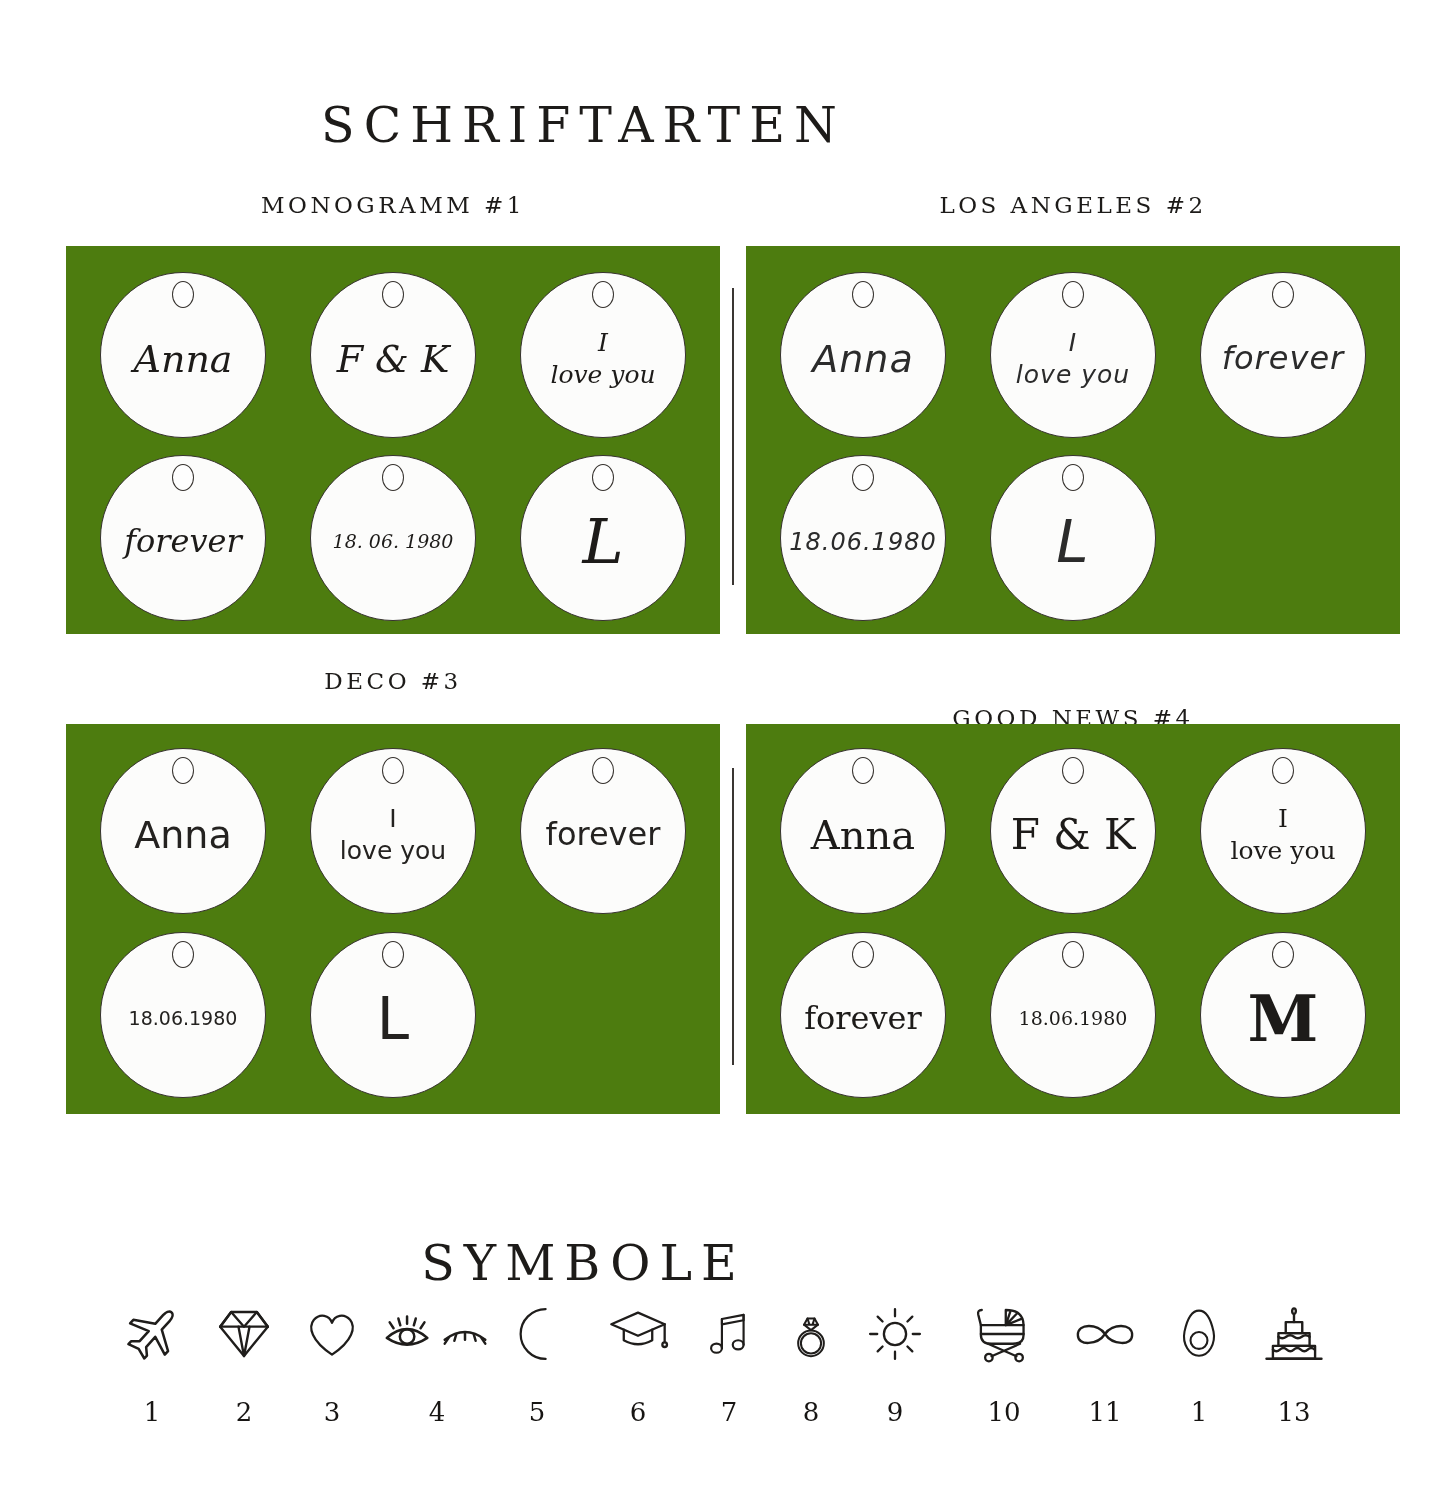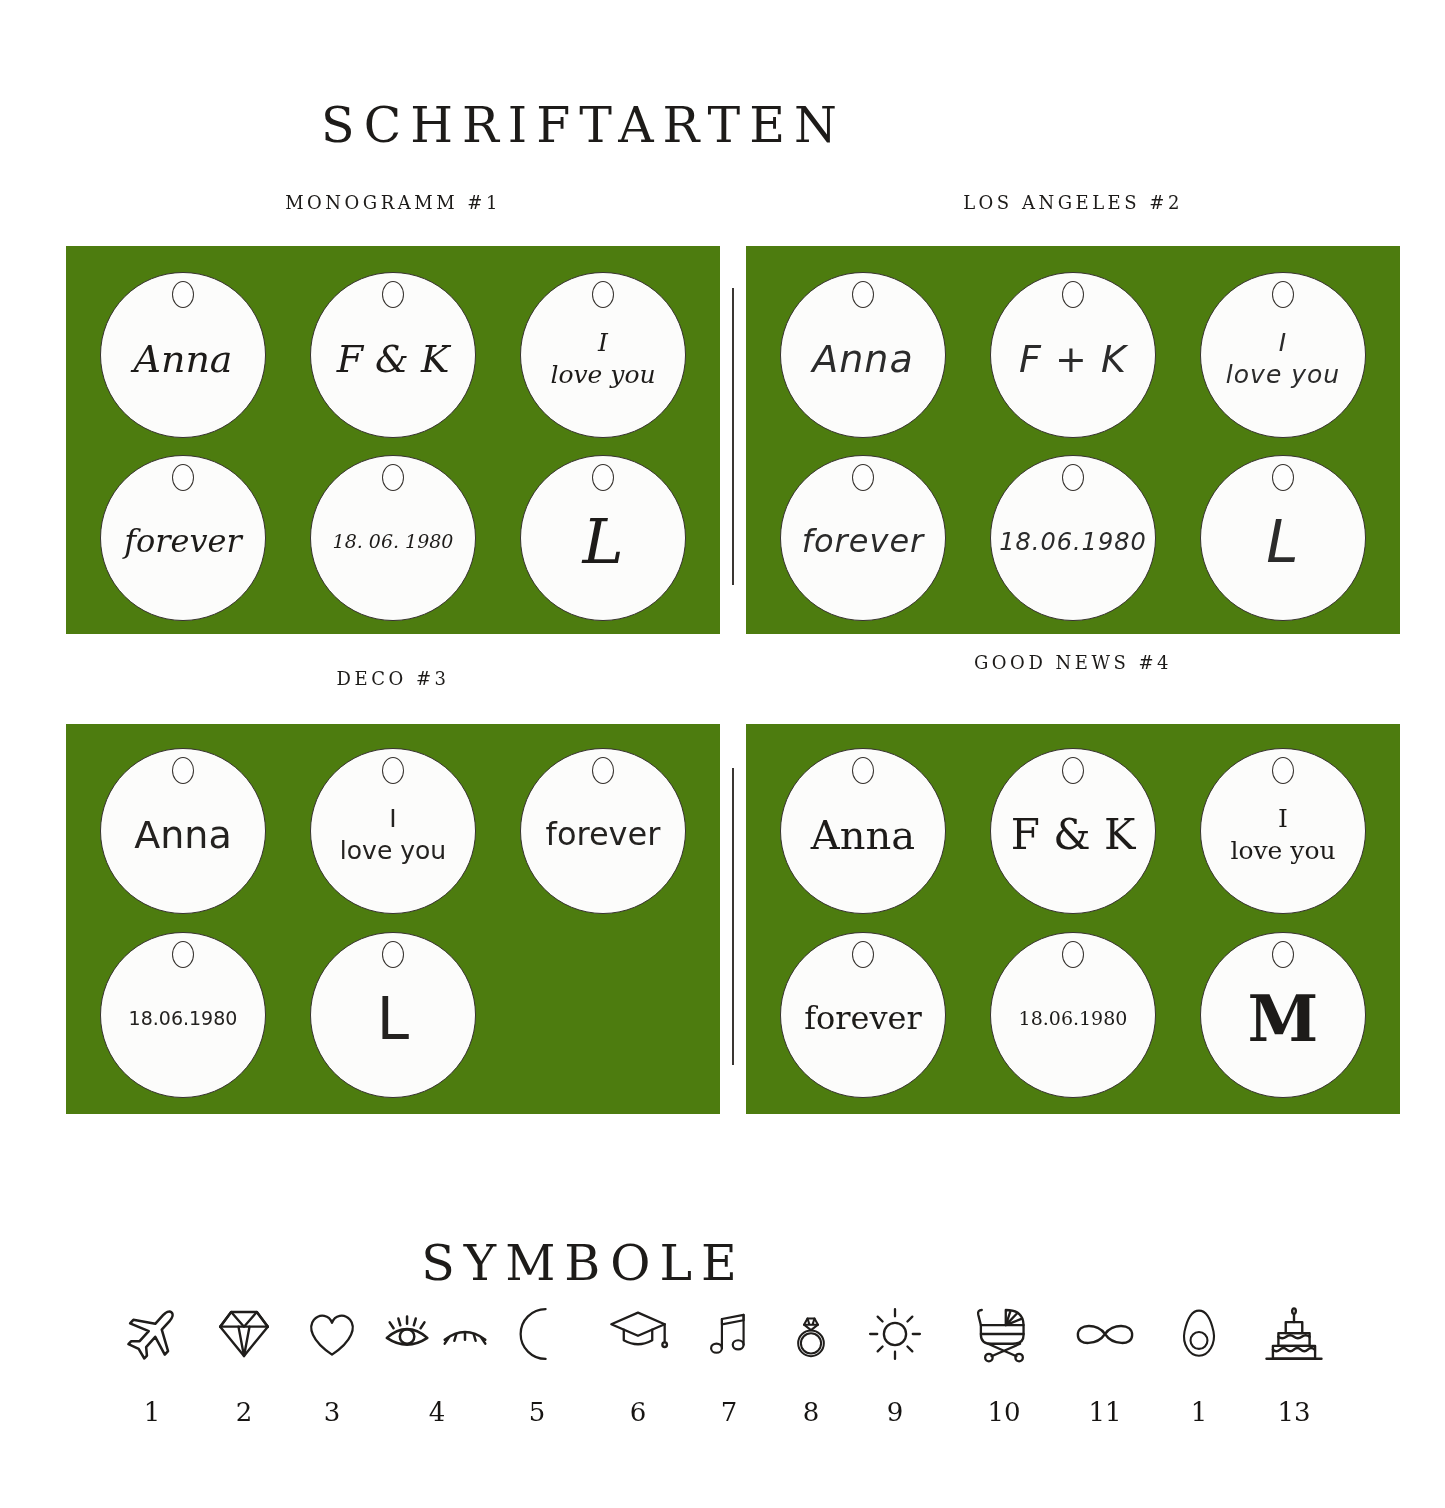--- a/index.html
+++ b/index.html
@@ -10,21 +10,21 @@
   .page-title{
     position:absolute;left:0;width:1167px;text-align:center;
     font-family:"DejaVu Serif", serif;font-weight:400;
     font-size:49px;letter-spacing:9px;
   }
   #fonts-title{top:64px;}
   #symbols-title{top:1202px;}
   .sec-header{
     position:absolute;width:654px;text-align:center;
     font-family:"DejaVu Serif", serif;
-    font-size:18px;letter-spacing:3.5px;font-weight:400;
+    font-size:23px;letter-spacing:3.5px;font-weight:400;
   }
   .panel{
     position:absolute;width:654px;background:#4d7c0f;box-sizing:border-box;
     display:grid;grid-template-columns:repeat(3,166px);column-gap:44px;
     justify-content:center;align-content:start;
   }
   .panel-top{top:246px;height:388px;padding-top:26px;row-gap:17px;}
   .panel-bottom{top:724px;height:390px;padding-top:24px;row-gap:18px;}
   .col-left{left:66px;}
   .col-right{left:746px;}
@@ -76,21 +76,21 @@
   }
 </style>
 </head>
 <body>
 
 <h1 class="page-title" id="fonts-title">SCHRIFTARTEN</h1>
 
 <div class="sec-header col-left" style="top:192px">MONOGRAMM #1</div>
 <div class="sec-header col-right" style="top:192px">LOS ANGELES #2</div>
 <div class="sec-header col-left" style="top:668px">DECO #3</div>
-<div class="sec-header col-right" style="top:652px">GOOD NEWS #4</div>
+<div class="sec-header col-right" style="top:705px">GOOD NEWS #4</div>
 
 <div class="divider" id="divider-top"></div>
 <div class="divider" id="divider-bottom"></div>
 
 <div class="panel panel-top col-left sec-m1">
   <div class="tag">
       <span class="hole"></span>
       <span class="tag-text tt-name">Anna</span>
     </div>
   <div class="tag">
@@ -113,24 +113,20 @@
   <div class="tag">
       <span class="hole"></span>
       <span class="tag-text tt-letter">L</span>
     </div>
 </div>
 
 <div class="panel panel-top col-right sec-la">
   <div class="tag">
       <span class="hole"></span>
       <span class="tag-text tt-name">Anna</span>
-    </div>
-  <div class="tag">
-      <span class="hole"></span>
-      <span class="tag-text tt-init">F + K</span>
     </div>
   <div class="tag">
       <span class="hole"></span>
       <span class="tag-text tt-love">I
 love you</span>
     </div>
   <div class="tag">
       <span class="hole"></span>
       <span class="tag-text tt-forever">forever</span>
     </div>

